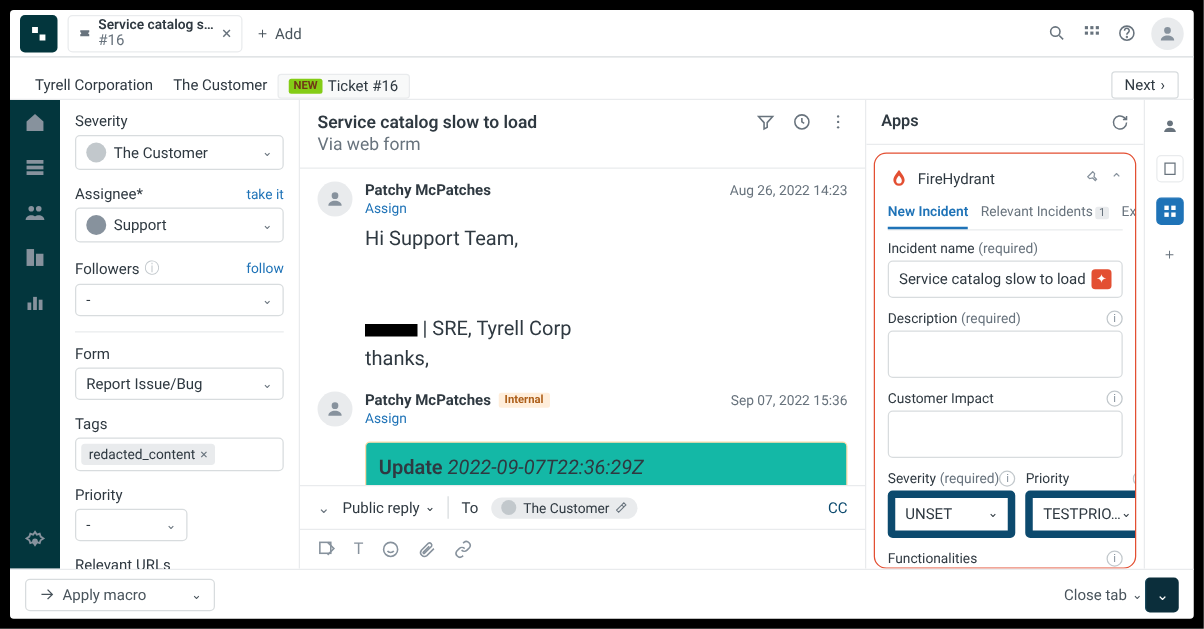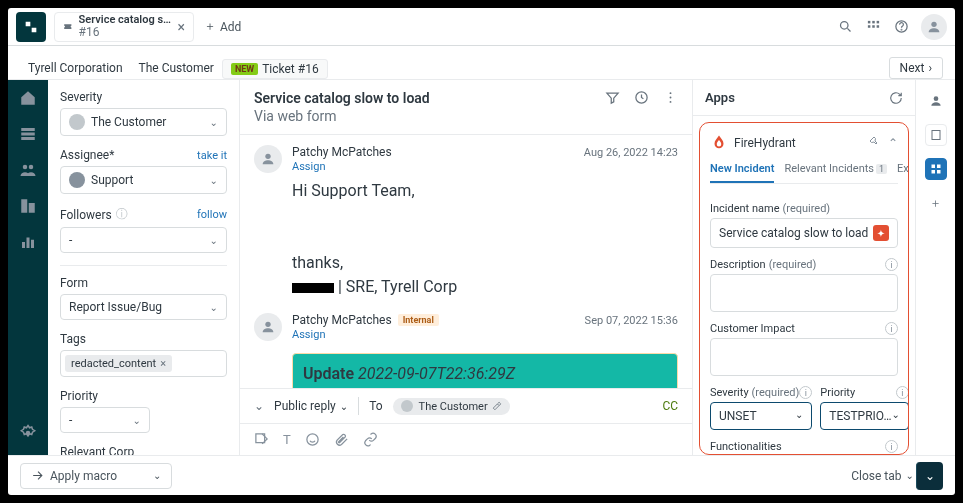--- a/index.html
+++ b/index.html
@@ -40,55 +40,55 @@
 .center{flex:1;display:flex;flex-direction:column;overflow:hidden;border-right:1px solid #e9ebed}
 .center-head{padding:10px 14px;border-bottom:1px solid #e9ebed;display:flex;align-items:flex-start}
 .center-head h2{font-size:14px;font-weight:600}
 .center-head .sub{font-size:14px;color:#68737d;margin-top:2px}
 .center-head .actions{margin-left:auto;display:flex;gap:14px;color:#68737d}
 .thread{flex:1;overflow-y:auto;padding:10px 14px}
 .msg{display:flex;margin-bottom:14px}
 .msg .av{width:28px;height:28px;border-radius:50%;background:#e9ebed;flex-shrink:0;margin-right:10px;display:flex;align-items:center;justify-content:center}
 .msg .body{flex:1}
 .msg .hdr{display:flex;align-items:center;font-size:12px}
-.msg .name{font-weight:400}
+.msg .name{font-weight:700}
 .msg .ts{margin-left:auto;color:#68737d;font-size:11px}
 .msg .assign{color:#1f73b7;font-size:11px;display:block;margin-top:1px}
 .msg .content{font-size:16px;margin-top:6px;line-height:1.5}
 .redact{display:inline-block;background:#000;width:42px;height:10px;vertical-align:middle}
 .badge-internal{background:#ffeedb;color:#ad5e18;font-size:9px;font-weight:700;padding:1px 5px;border-radius:2px;margin-left:6px}
 .internal-box{background:#14b8a6;border:1px solid #fcdba9;border-radius:4px;padding:10px;margin-top:12px;font-size:16px}
 .internal-box .upd{font-weight:600}
 .internal-box .upd-ts{font-style:italic;font-weight:400}
 .reply-row{border-top:1px solid #e9ebed;padding:8px 14px;display:flex;align-items:center;font-size:12px;gap:10px}
 .reply-row .pub{display:flex;align-items:center;gap:4px}
 .reply-row .to-chip{background:#e9ebed;border-radius:10px;padding:2px 8px;display:flex;align-items:center;gap:4px;font-size:11px}
-.reply-row .cc{margin-left:auto;color:#4d7c0f}
+.reply-row .cc{margin-left:auto;color:#0c4a6e}
 .reply-tools{border-top:1px solid #e9ebed;padding:8px 14px;display:flex;gap:14px;color:#87929d}
 .rightpane{width:222px;display:flex;flex-direction:column;overflow:hidden}
 .apps-head{padding:10px 12px;border-bottom:1px solid #e9ebed;display:flex;align-items:center;font-size:13px;font-weight:600}
 .apps-head .ref{margin-left:auto;color:#68737d}
 .fh-panel{margin:6px 6px 0;border:1px solid #e34f32;border-radius:10px;padding:11px 10px 6px;flex:1;overflow-y:auto}
 .fh-title{display:flex;align-items:center;font-size:12px;margin-bottom:10px}
 .fh-logo{width:18px;height:18px;margin-right:6px}
 .fh-pin{margin-left:auto;color:#87929d;display:flex;gap:8px}
-.fh-tabs{display:flex;font-size:11px;border-bottom:1px solid #e9ebed;margin-bottom:18px;gap:10px}
+.fh-tabs{display:flex;font-size:11px;border-bottom:1px solid #e9ebed;margin-bottom:8px;gap:10px}
 .fh-tab{padding-bottom:6px;color:#68737d;white-space:nowrap}
 .fh-tab.active{color:#1f73b7;border-bottom:2px solid #1f73b7;font-weight:600}
 .fh-tab .cnt{background:#e9ebed;border-radius:2px;padding:0 3px;font-size:9px;margin-left:2px}
 .fh-fld{margin-bottom:10px}
 .fh-lbl{font-size:11px;display:flex;align-items:center;margin-bottom:3px}
 .fh-lbl .req{color:#68737d;margin-left:3px}
 .fh-lbl .info{margin-left:auto;color:#87929d;width:13px;height:13px;border:1px solid #c2c8cc;border-radius:50%;display:flex;align-items:center;justify-content:center;font-size:9px}
 .fh-input{border:1px solid #d8dcde;border-radius:4px;padding:6px 8px;font-size:12px;width:100%;display:flex;align-items:center}
 .fh-input.ta{height:38px}
 .sparkle{width:16px;height:16px;background:#e34f32;border-radius:3px;margin-left:auto;display:flex;align-items:center;justify-content:center;color:#fff;font-size:10px}
 .fh-row{display:flex;gap:8px}
 .fh-row .fh-fld{flex:1}
-.fh-sel{border:1px solid #0c4a6e;border-radius:4px;padding:6px 8px;font-size:12px;display:flex;align-items:flex-start}
+.fh-sel{border:6px solid #0c4a6e;border-radius:4px;padding:6px 8px;font-size:12px;display:flex;align-items:flex-start}
 .fh-sel .chev{margin-left:auto;font-size:10px}
 .fh-placeholder{color:#87929d}
 .rightrail{width:40px;border-left:1px solid #e9ebed;display:flex;flex-direction:column;align-items:center;padding-top:10px;gap:12px}
 .rightrail .rr{width:22px;height:22px;border:1px solid #e9ebed;border-radius:4px;display:flex;align-items:center;justify-content:center;color:#68737d;font-size:12px}
 .rightrail .rr.active{background:#1f73b7;color:#fff;border-color:#1f73b7}
 .rightrail .rr.plain{border:none}
 .footer{height:40px;border-top:1px solid #e9ebed;display:flex;align-items:center;padding:0 12px;font-size:12px}
 .macro{display:flex;align-items:center;gap:6px;border:1px solid #d8dcde;border-radius:4px;padding:5px 10px;color:#49545c}
 .foot-right{margin-left:auto;display:flex;align-items:center;gap:8px}
 .close-tab{display:flex;align-items:center;gap:4px;color:#49545c}
@@ -254,21 +254,21 @@
           </div>
       </div>
       <div class="fld">
         <div class="fld-label">Priority</div>
         <div class="sel" style="width:90px">
             <span>-</span>
             <span class="chev">⌄</span>
           </div>
       </div>
       <div class="fld">
-        <div class="fld-label">Relevant Corp</div>
+        <div class="fld-label">Relevant URLs</div>
 
       </div>
 
     </div>
 
     <div class="center">
       <div class="center-head">
         <div>
           <h2>Service catalog slow to load</h2>
           <div class="sub">Via web form</div>
@@ -304,22 +304,22 @@
             </div>
           <div class="body">
             <div class="hdr">
                 <span class="name">Patchy McPatches</span>
                 <span class="ts">Aug 26, 2022 14:23</span>
               </div>
             <a class="assign">Assign</a>
             <div class="content">
               <div>Hi Support Team,</div><br>
               <br>
+              <div><span class="redact"></span><span> | SRE, Tyrell Corp</span></div>
               <div>thanks,</div>
-              <div><span class="redact"></span><span> | SRE, Tyrell Corp</span></div>
             </div>
           </div>
         </div>
         <div class="msg">
           <div class="av">
               <svg width="16" height="16" viewBox="0 0 24 24" fill="#87929d">
                 <circle cx="12" cy="8" r="4"></circle>
                 <path d="M4 20c0-4 4-6 8-6s8 2 8 6z"></path>
               </svg>
             </div>

